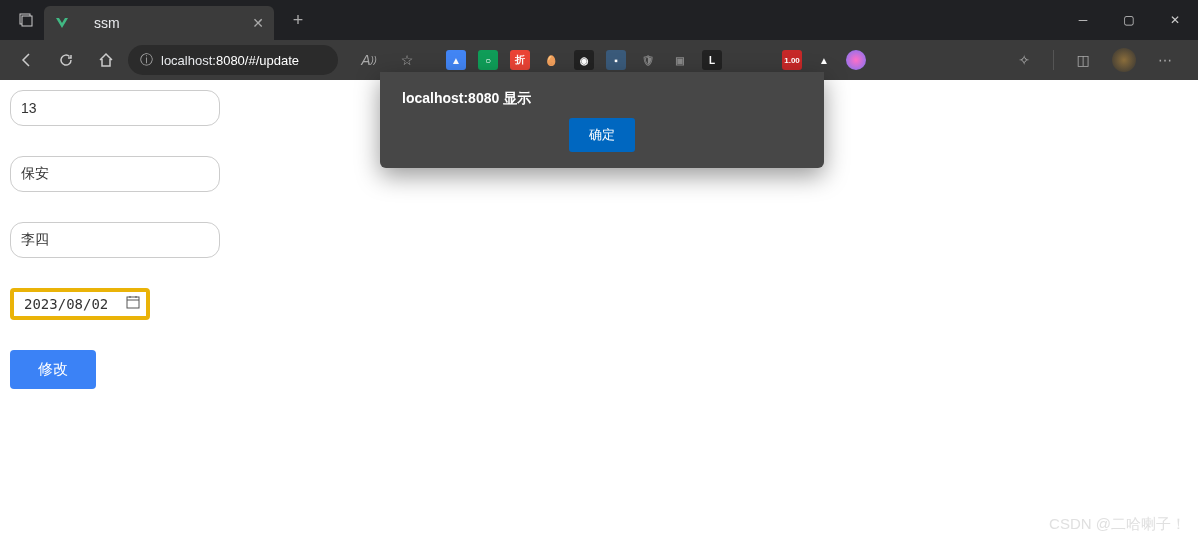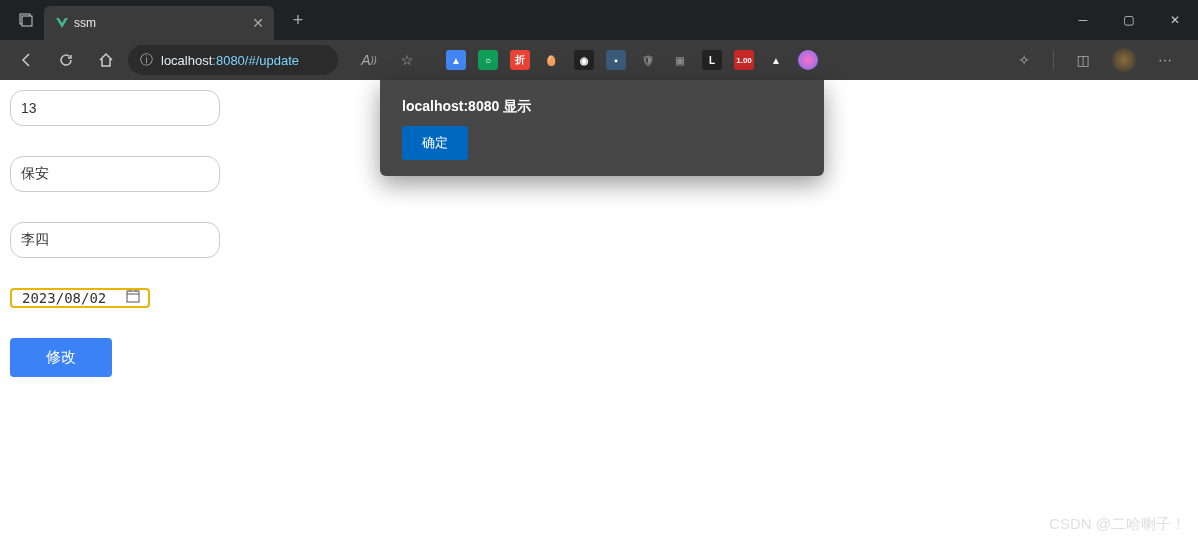--- a/index.html
+++ b/index.html
@@ -4,52 +4,52 @@
   <style>
     * { margin: 0; padding: 0; box-sizing: border-box; }
     body { font-family: "Microsoft YaHei", Arial, sans-serif; background: #fff; width: 1198px; height: 542px; overflow: hidden; position: relative; }
     
     
     .titlebar { background: #202124; height: 40px; display: flex; align-items: center; }
     .tab-area { display: flex; align-items: center; height: 100%; padding-left: 8px; }
     .tab-stack { width: 36px; height: 28px; display: flex; align-items: center; justify-content: center; color: #ccc; }
     .tab { background: #3b3b3b; border-radius: 6px 6px 0 0; height: 34px; min-width: 230px; display: flex; align-items: center; padding: 0 10px; margin-top: 6px; }
     .tab-favicon { width: 16px; height: 16px; display: flex; align-items: center; justify-content: center; color: #41b883; font-weight: bold; }
-    .tab-title { color: #e8eaed; font-size: 12px; margin-left: 4px; flex: 1; }
+    .tab-title { color: #e8eaed; font-size: 14px; margin-left: 24px; flex: 1; }
     .tab-close { color: #aaa; font-size: 14px; cursor: pointer; }
     .new-tab { color: #aaa; font-size: 18px; margin-left: 10px; cursor: pointer; width: 28px; text-align: center; }
     .window-controls { margin-left: auto; display: flex; }
     .win-btn { width: 46px; height: 40px; display: flex; align-items: center; justify-content: center; color: #ccc; font-size: 12px; cursor: pointer; }
     
     
     .addressbar { background: #3b3b3b; height: 40px; display: flex; align-items: center; padding: 0 8px; gap: 4px; }
     .nav-btn { width: 36px; height: 32px; display: flex; align-items: center; justify-content: center; color: #ccc; cursor: pointer; border-radius: 4px; }
     .url-box { background: #2b2b2b; border-radius: 16px; height: 30px; display: flex; align-items: center; padding: 0 12px; min-width: 210px; gap: 8px; }
     .url-icon { color: #aaa; font-size: 13px; }
     .url-text { color: #e8eaed; font-size: 13px; }
-    .url-text .dim { color: #7dd3fc; }
+    .url-text .dim { color: #ffffff; }
     .toolbar-icons { display: flex; align-items: center; gap: 8px; margin-left: 12px; }
     .tb-icon { width: 30px; height: 28px; display: flex; align-items: center; justify-content: center; cursor: pointer; border-radius: 4px; font-size: 14px; }
     .ext-group { display: flex; gap: 12px; margin-left: 20px; align-items: center; }
     .ext { width: 20px; height: 20px; border-radius: 3px; display: flex; align-items: center; justify-content: center; font-size: 10px; color: white; font-weight: bold; cursor: pointer; }
     .right-icons { margin-left: auto; display: flex; align-items: center; gap: 14px; padding-right: 10px; }
     
     
     .page { padding: 10px; }
     .form-input { display: block; width: 210px; height: 36px; border: 1px solid #ccc; border-radius: 13px; padding: 0 10px; font-size: 14px; margin-bottom: 30px; color: #333; }
     .date-wrap { position: relative; display: inline-block; margin-bottom: 30px; }
-    .date-input { width: 140px; height: 20px; border: 2px solid #eab308; border-radius: 4px; padding: 0 10px; font-size: 14px; font-family: monospace; color: #333; }
+    .date-input { width: 140px; height: 32px; border: 4px solid #eab308; border-radius: 4px; padding: 0 10px; font-size: 14px; font-family: monospace; color: #333; }
     .date-icon { position: absolute; right: 10px; top: 50%; transform: translateY(-50%); color: #555; pointer-events: none; }
-    .submit-btn { background: #3b82f6; color: #fff; border: none; border-radius: 4px; padding: 10px 36px; font-size: 15px; cursor: pointer; }
+    .submit-btn { background: #3b82f6; color: #fff; border: none; border-radius: 4px; padding: 10px 28px; font-size: 15px; cursor: pointer; }
     
     
-    .alert-dialog { position: absolute; top: 80px; left: 380px; width: 444px; background: #474747; color: #fff; border-radius: 0 0 6px 6px; padding: 18px 22px 16px 22px; box-shadow: 0 8px 24px rgba(0,0,0,0.4); }
+    .alert-dialog { position: absolute; top: 72px; left: 380px; width: 444px; background: #474747; color: #fff; border-radius: 0 0 6px 6px; padding: 18px 22px 16px 22px; box-shadow: 0 8px 24px rgba(0,0,0,0.4); }
     .alert-title { font-size: 14px; font-weight: bold; margin-bottom: 10px; }
     .alert-msg { font-size: 13px; margin-bottom: 18px; }
-    .alert-actions { display: flex; justify-content: flex-start; }
+    .alert-actions { display: flex; justify-content: center; }
     .alert-ok { background: #0067c0; color: #fff; border: none; border-radius: 3px; padding: 8px 20px; font-size: 13px; cursor: pointer; }
     
     .watermark { position: absolute; bottom: 8px; right: 12px; color: #e0e0e0; font-size: 15px; }
     
     .sep { width: 1px; height: 20px; background: #555; }
   </style>
 </head>
 <body>
 
 <div class="titlebar">
@@ -107,21 +107,21 @@
   <div class="ext-group">
     <div class="ext" style="background:#4285f4;">▲</div>
     <div class="ext" style="background:#0f9d58;">○</div>
     <div class="ext" style="background:#ea4335;">折</div>
     <div class="ext" style="background:transparent;">🥚</div>
     <div class="ext" style="background:#222;">◉</div>
     <div class="ext" style="background:#3a5a7a;">▪</div>
     <div class="ext" style="background:transparent;color:#888;">🛡</div>
     <div class="ext" style="background:transparent;color:#888;">▣</div>
     <div class="ext" style="background:#222;">L</div>
-    <div class="ext" style="background:#c62828;font-size:8px;">1.00</div>
+    <div class="ext" style="background:#c62828;font-size:8px;margin-left:48px;">1.00</div>
     <div class="ext" style="background:transparent;">▲</div>
     <div class="ext" style="background:radial-gradient(circle,#ff6ec7,#7873f5);border-radius:50%;"></div>
   </div>
   <div class="right-icons">
     <div class="tb-icon" style="color:#aaa;">✧</div>
     <div class="sep"></div>
     <div class="tb-icon" style="color:#aaa;">◫</div>
     <div class="tb-icon" style="border-radius:50%;background:radial-gradient(circle,#8a6d3b,#333);width:24px;height:24px;"></div>
     <div class="tb-icon" style="color:#aaa;">⋯</div>
   </div>

